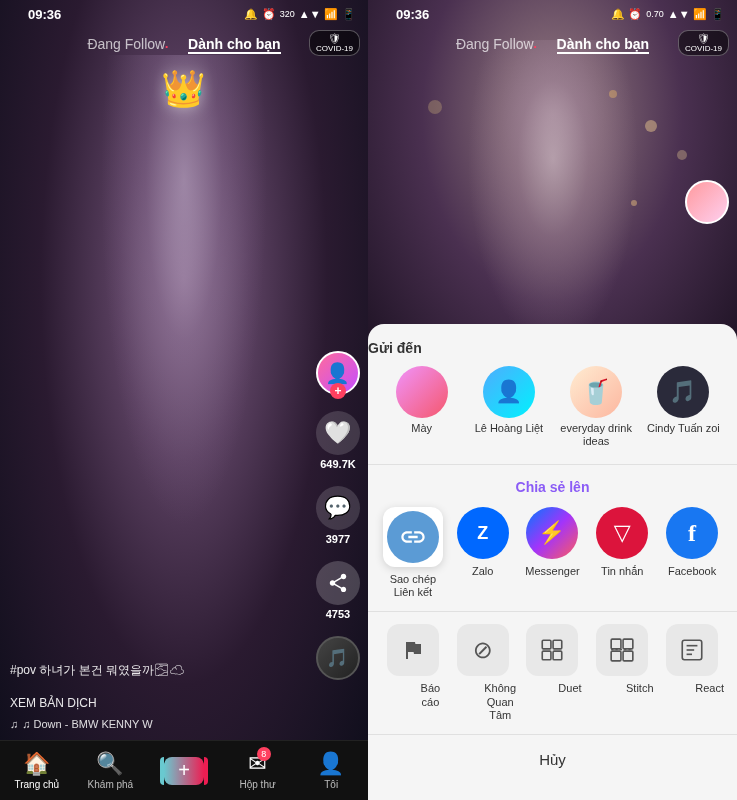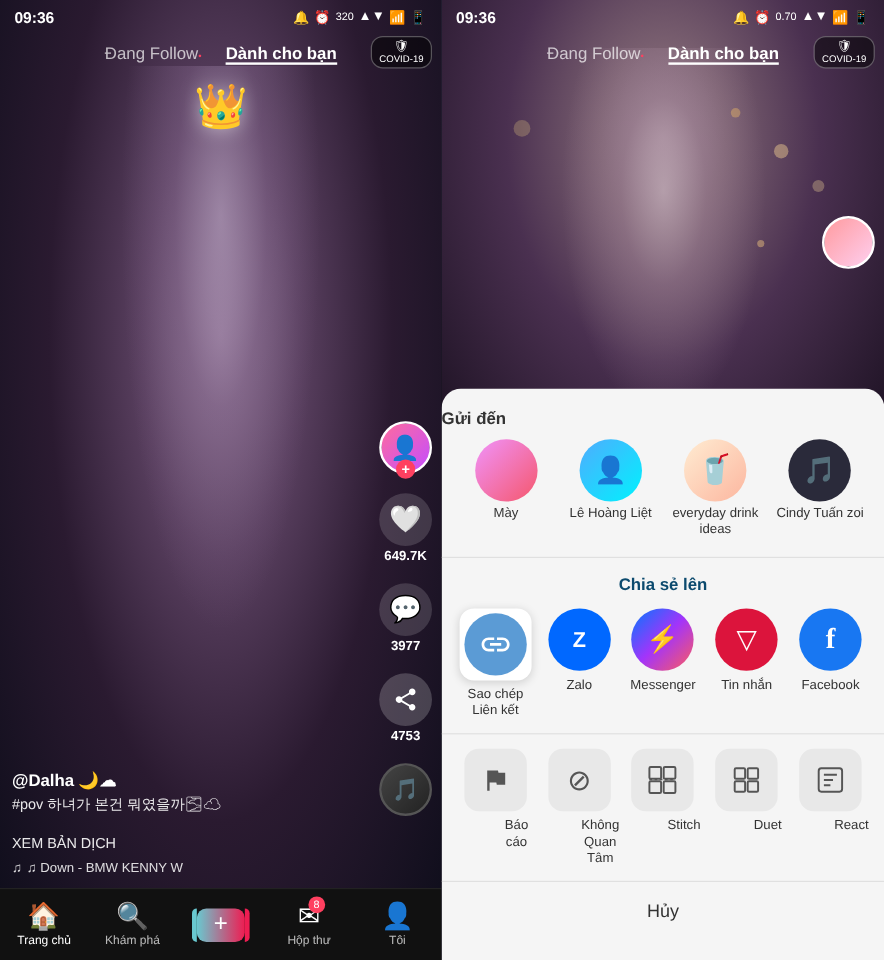--- a/index.html
+++ b/index.html
@@ -45,20 +45,21 @@
       align-items: center;
       justify-content: space-between;
       padding: 0 12px;
       z-index: 10;
     }
 
     .status-time {
       color: white;
       font-size: 13px;
       font-weight: 600;
+      margin-left: 16px;
     }
 
     .status-icons {
       display: flex;
       gap: 4px;
       align-items: center;
       font-size: 11px;
       color: white;
     }
 
@@ -405,21 +406,21 @@
 
     .divider {
       height: 1px;
       background: #e0e0e0;
       margin: 4px 0;
     }
 
     .share-section-title {
       font-size: 14px;
       font-weight: 600;
-      color: #0c4a6e;
+      color: #8b5cf6;
       text-align: center;
       padding: 10px 0 12px;
     }
 
     .share-row {
       display: flex;
       padding: 0 10px 8px;
       justify-content: space-around;
     }
 
@@ -573,21 +574,20 @@
           <path d="M18 16.08c-.76 0-1.44.3-1.96.77L8.91 12.7c.05-.23.09-.46.09-.7s-.04-.47-.09-.7l7.05-4.11c.54.5 1.25.81 2.04.81 1.66 0 3-1.34 3-3s-1.34-3-3-3-3 1.34-3 3c0 .24.04.47.09.7L8.04 9.81C7.5 9.31 6.79 9 6 9c-1.66 0-3 1.34-3 3s1.34 3 3 3c.79 0 1.5-.31 2.04-.81l7.12 4.16c-.05.21-.08.43-.08.65 0 1.61 1.31 2.92 2.92 2.92 1.61 0 2.92-1.31 2.92-2.92s-1.31-2.92-2.92-2.92z"></path>
         </svg>
       </div>
       <span class="action-count">4753</span>
     </div>
 
     <div style="width:44px;height:44px;border-radius:50%;background:linear-gradient(135deg,#444,#222);border:2px solid #555;display:flex;align-items:center;justify-content:center;font-size:18px;">🎵</div>
   </div>
 
   <div class="video-info">
-    <div class="username">@Dalha 🌙☁</div>
     <div class="desc">
       <span>#pov 하녀가 본건 뭐였을까🌫☁</span><br>
       <br>
       <span>XEM BẢN DỊCH</span>
     </div>
     <div class="music-info">
       <span>♫</span>
       <span>♫  Down - BMW KENNY  W</span>
     </div>
   </div>
@@ -751,40 +751,40 @@
       <div class="action-item">
         <div class="action-icon-box">
           <span style="font-size:24px;color:#555;">⊘</span>
         </div>
         <span class="action-label">Không<br>Quan Tâm</span>
       </div>
 
       <div class="action-item">
         <div class="action-icon-box">
           <svg width="26" height="26" viewBox="0 0 24 24" fill="none" stroke="#555" stroke-width="1.5">
+            <rect x="3" y="3" width="8" height="8" rx="1"></rect>
+            <rect x="13" y="3" width="8" height="8" rx="1"></rect>
+            <rect x="3" y="13" width="8" height="8" rx="1"></rect>
+            <rect x="13" y="13" width="8" height="8" rx="1"></rect>
+          </svg>
+        </div>
+        <span class="action-label">Duet</span>
+      </div>
+
+      <div class="action-item">
+        <div class="action-icon-box">
+          <svg width="26" height="26" viewBox="0 0 24 24" fill="none" stroke="#555" stroke-width="1.5">
             <rect x="2" y="2" width="9" height="9" rx="1"></rect>
             <rect x="13" y="2" width="9" height="9" rx="1"></rect>
             <rect x="2" y="13" width="9" height="9" rx="1"></rect>
             <rect x="13" y="13" width="9" height="9" rx="1"></rect>
             <line x1="2" y1="11.5" x2="22" y2="11.5" stroke-dasharray="2,2"></line>
           </svg>
         </div>
         <span class="action-label">Stitch</span>
-      </div>
-
-      <div class="action-item">
-        <div class="action-icon-box">
-          <svg width="26" height="26" viewBox="0 0 24 24" fill="none" stroke="#555" stroke-width="1.5">
-            <rect x="3" y="3" width="8" height="8" rx="1"></rect>
-            <rect x="13" y="3" width="8" height="8" rx="1"></rect>
-            <rect x="3" y="13" width="8" height="8" rx="1"></rect>
-            <rect x="13" y="13" width="8" height="8" rx="1"></rect>
-          </svg>
-        </div>
-        <span class="action-label">Duet</span>
       </div>
 
       <div class="action-item">
         <div class="action-icon-box">
           <svg width="26" height="26" viewBox="0 0 24 24" fill="none" stroke="#555" stroke-width="1.5">
             <rect x="3" y="3" width="18" height="18" rx="2"></rect>
             <line x1="7" y1="8" x2="17" y2="8"></line>
             <line x1="7" y1="12" x2="14" y2="12"></line>
             <line x1="7" y1="16" x2="12" y2="16"></line>
           </svg>

